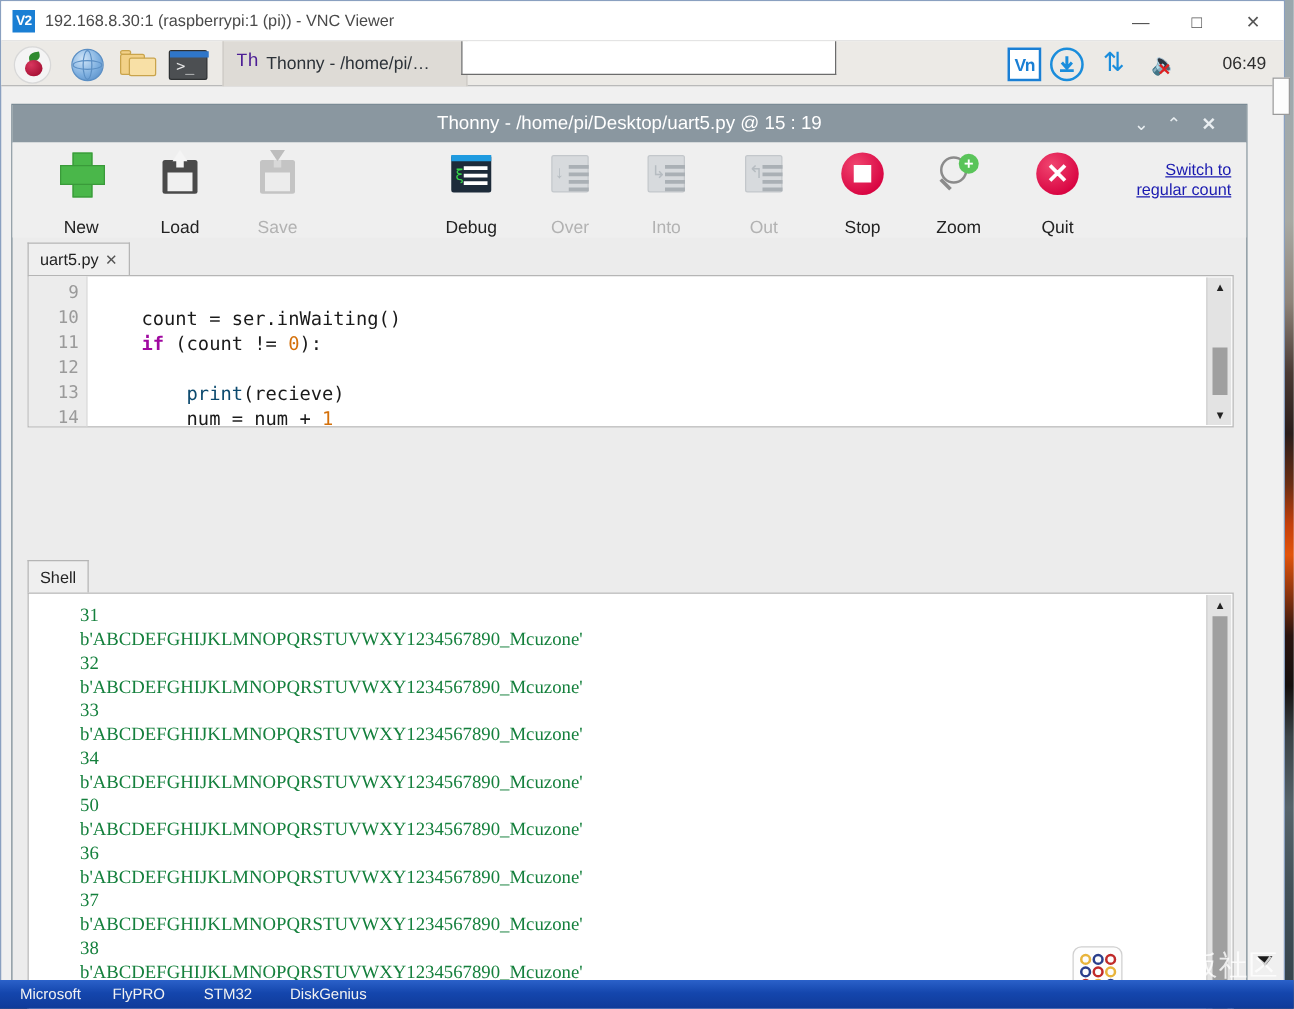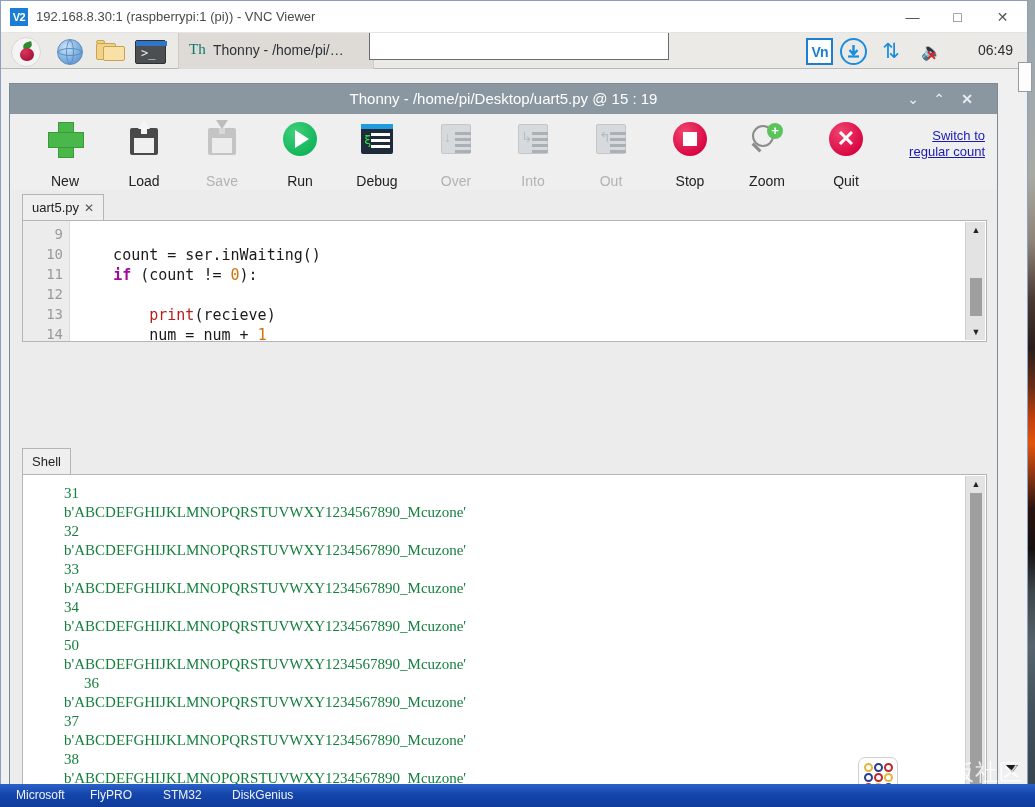--- a/index.html
+++ b/index.html
@@ -136,22 +136,22 @@
   }
 
   
   #tb-thonny {
     position: absolute; left: 177px; top: 0; height: 36px; width: 196px;
     background: #dedbd6; border-left: 1px solid #cdcac5;
     border-right: 1px solid #cdcac5;
   }
   #tb-thonny .th-logo {
     position: absolute; left: 10px; top: 8px;
-    font-size: 15px; color: #0f766e;
-    font-family: Liberation Serif, serif;
+    font-size: 15px; color: #4c1d95;
+    font-family: Liberation Mono, monospace;
   }
   #tb-thonny .th-label {
     position: absolute; left: 34px; top: 9px;
     font-size: 14px; color: #2c3238; white-space: nowrap;
   }
 
   
   #stray-box {
     position: absolute; left: 368px; top: 0px; width: 300px; height: 27px;
     border: 1px solid #6c6c6c; border-top: none;
@@ -373,21 +373,21 @@
   #code {
     position: absolute; left: 48px; top: 0; right: 22px; bottom: 0;
     overflow: hidden;
   }
   .cl {
     position: absolute; left: 6px; white-space: pre;
     font-family: "DejaVu Sans Mono", monospace; font-size: 15px;
     color: #1a1a1a;
   }
   .kw { color: #a009a0; font-weight: bold; }
-  .fn { color: #b91c1c; }
+  .fn { color: #0c4a6e; }
   .num { color: #d4700a; }
 
   
   .vscroll {
     position: absolute; right: 1px; top: 1px; bottom: 1px; width: 20px;
     background: #e3e3e3; border-left: 1px solid #cfcfcf;
   }
   .vscroll .arr-up, .vscroll .arr-dn {
     position: absolute; left: 0; width: 20px; height: 16px;
     text-align: center; font-size: 9px; color: #222; line-height: 16px;
@@ -554,27 +554,20 @@
       <div class="tool-btn disabled" style="left:173px">
         <div class="tool-ico ic-floppy grey down">
           <div class="body"></div>
             <div class="label"></div>
             <div class="stem"></div>
             <div class="arrow"></div>
         </div>
         <div class="tool-lbl">Save</div>
       </div>
 
-      <div class="tool-btn" style="left:251px">
-        <div class="tool-ico ic-run">
-          <div class="circ"></div>
-            <div class="tri"></div>
-        </div>
-        <div class="tool-lbl">Run</div>
-      </div>
 
       <div class="tool-btn" style="left:328px">
         <div class="tool-ico ic-debug">
           <div class="box">
             <div class="top"></div>
             <div class="l" style="top:9px"></div>
             <div class="l" style="top:15px"></div>
             <div class="l" style="top:21px"></div>
             <div class="bug">ξ</div>
           </div>
@@ -689,21 +682,21 @@
             <div class="sl" style="top: 10px;">31</div>
             <div class="sl" style="top: 29px;">b'ABCDEFGHIJKLMNOPQRSTUVWXY1234567890_Mcuzone'</div>
             <div class="sl" style="top: 48px;">32</div>
             <div class="sl" style="top: 67px;">b'ABCDEFGHIJKLMNOPQRSTUVWXY1234567890_Mcuzone'</div>
             <div class="sl" style="top: 86px;">33</div>
             <div class="sl" style="top: 105px;">b'ABCDEFGHIJKLMNOPQRSTUVWXY1234567890_Mcuzone'</div>
             <div class="sl" style="top: 124px;">34</div>
             <div class="sl" style="top: 143px;">b'ABCDEFGHIJKLMNOPQRSTUVWXY1234567890_Mcuzone'</div>
             <div class="sl" style="top: 162px;">50</div>
             <div class="sl" style="top: 181px;">b'ABCDEFGHIJKLMNOPQRSTUVWXY1234567890_Mcuzone'</div>
-            <div class="sl" style="top: 200px; margin-left: 20px;">36</div>
+            <div class="sl" style="top: 200px;">36</div>
             <div class="sl" style="top: 219px;">b'ABCDEFGHIJKLMNOPQRSTUVWXY1234567890_Mcuzone'</div>
             <div class="sl" style="top: 238px;">37</div>
             <div class="sl" style="top: 257px;">b'ABCDEFGHIJKLMNOPQRSTUVWXY1234567890_Mcuzone'</div>
             <div class="sl" style="top: 276px;">38</div>
             <div class="sl" style="top: 295px;">b'ABCDEFGHIJKLMNOPQRSTUVWXY1234567890_Mcuzone'</div>
             <div class="sl" style="top: 314px;">39</div>
           </div>
         <div class="vscroll">
           <div class="arr-up">▲</div>
           <div class="thumb" style="top:17px;bottom:34px"></div>

